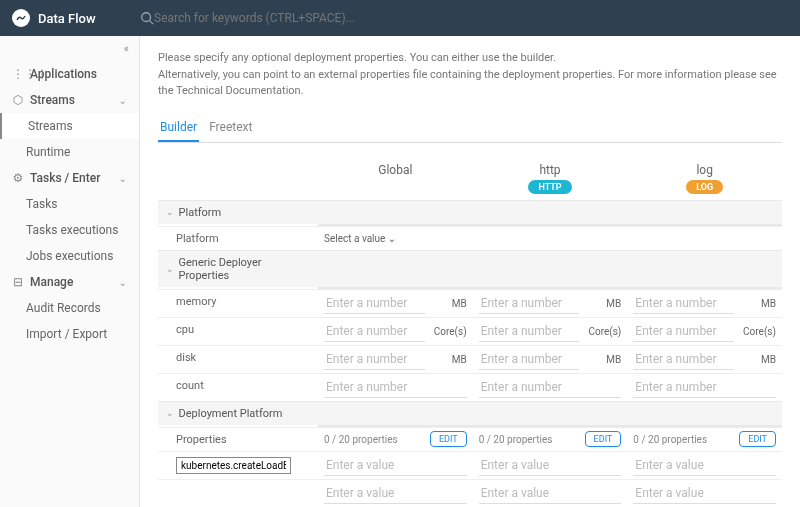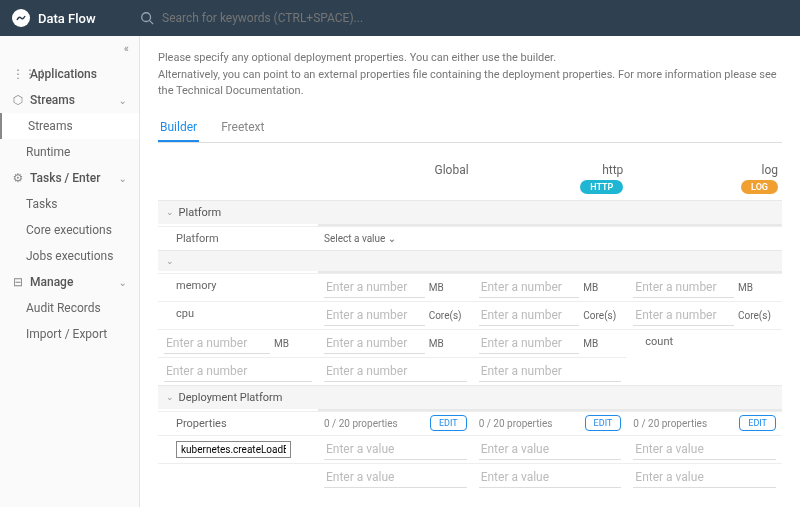--- a/index.html
+++ b/index.html
@@ -1,47 +1,47 @@
 <!DOCTYPE html>
 <html><head>
 <meta charset="utf-8">
 <style>
 *{box-sizing:border-box;margin:0;padding:0;font-family:-apple-system,BlinkMacSystemFont,"Segoe UI",Roboto,sans-serif}
 body{background:#fff;color:#333;font-size:12px;width:800px;height:507px;overflow:hidden}
 .topbar{height:36px;background:#2f4050;display:flex;align-items:center;padding:4px 12px;color:#fff}
 .logo{display:flex;align-items:center;gap:8px;font-size:13px;font-weight:500;width:128px}
 .logo-icon{width:18px;height:18px;background:#fff;border-radius:50%;display:flex;align-items:center;justify-content:center}
-.search-bar{flex:1;display:flex;align-items:center;gap:8px;color:#9aa5b0}
+.search-bar{flex:1;display:flex;align-items:center;color:#9aa5b0}
 .search-bar input{background:transparent;border:none;color:#9aa5b0;outline:none;font-size:12px;width:300px}
 .main{display:flex;height:calc(100% - 36px)}
 .sidebar{width:140px;border-right:1px solid #e5e5e5;background:#fafafa;overflow-y:auto}
 .collapse-btn{text-align:right;padding:6px 10px;color:#888;font-size:11px}
 .nav-item,.nav-sub{padding:6px 12px;cursor:pointer;color:#555;display:flex;align-items:center;gap:6px;font-size:12px}
 .nav-item{font-weight:500}
 .nav-sub{padding-left:26px;font-weight:400;color:#666}
 .nav-sub.active{background:#fff;border-left:2px solid #888}
 .nav-item .chev{margin-left:auto;color:#999;font-size:10px}
 .content{flex:1;padding:14px 18px;overflow-y:auto}
 h1{font-size:22px;font-weight:400;color:#333;margin-bottom:10px}
 .desc{color:#777;font-size:11px;line-height:1.5;margin-bottom:14px}
-.tabs{border-bottom:1px solid #ddd;display:flex;gap:20px;margin-bottom:14px}
+.tabs{border-bottom:1px solid #ddd;display:flex;gap:8px;margin-bottom:14px}
 .tab{padding:6px 2px;color:#888;cursor:pointer;font-size:12px}
 .tab.active{color:#1f8ceb;border-bottom:2px solid #1f8ceb}
 .grid{display:grid;grid-template-columns:160px 1fr 1fr 1fr;gap:0}
-.col-head{text-align:right;padding:6px 4px;color:#666;font-size:12px}
+.col-head{text-align:center;padding:6px 4px;color:#666;font-size:12px}
 .badge{display:inline-block;padding:2px 10px;border-radius:10px;color:#fff;font-size:9px;font-weight:600;margin-top:3px}
 .badge.http{background:#1fb6d4}
 .badge.log{background:#f0a030}
 .section-h{grid-column:1;background:#f5f5f5;padding:5px 8px;font-size:11px;color:#555;display:flex;align-items:center;gap:5px;border-top:1px solid #e8e8e8}
 .section-h .chev{color:#999;font-size:9px}
 .row-label{padding:5px 8px 5px 18px;color:#666;font-size:11px;border-top:1px solid #eee}
 .cell{padding:3px 6px;border-top:1px solid #eee;display:flex;align-items:center;gap:4px}
 .cell input,.cell select{width:100%;border:none;border-bottom:1px solid #ddd;padding:3px 2px;font-size:12px;color:#888;outline:none;background:transparent}
 .cell input::placeholder{color:#bbb}
-.unit{color:#666;font-size:10px;min-width:38px;text-align:left}
+.unit{color:#666;font-size:10px;min-width:38px;text-align:right}
 .edit-btn{border:1px solid #1f8ceb;color:#1f8ceb;background:#fff;padding:2px 8px;font-size:9px;border-radius:4px;cursor:pointer;margin-left:auto}
 .prop-text{color:#888;font-size:10px;flex:1}
 .sel-link{color:#666;font-size:10px;cursor:pointer}
 .row-label input{border:1px solid #888;padding:2px 4px;font-size:10px;width:115px;outline:none}
 .section-span{grid-column:2/5;border-top:1px solid #e8e8e8;background:#f5f5f5}
 .nav-icon{width:12px;display:inline-block;text-align:center;color:#888}
 </style>
 </head>
 <body>
 
@@ -83,21 +83,21 @@
       </div>
     <div class="nav-item">
         <span class="nav-icon">⚙</span>
         <span>Tasks / Enter</span>
         <span class="chev">⌄</span>
       </div>
     <div class="nav-sub">
         <span>Tasks</span>
       </div>
     <div class="nav-sub">
-        <span>Core executions</span>
+        <span>Tasks executions</span>
       </div>
     <div class="nav-sub">
         <span>Jobs executions</span>
       </div>
     <div class="nav-item">
         <span class="nav-icon">⊟</span>
         <span>Manage</span>
         <span class="chev">⌄</span>
       </div>
     <div class="nav-sub">
@@ -133,20 +133,21 @@
         <div class="section-span"></div>
       <div class="row-label">Platform</div>
       <div class="cell">
           <span class="sel-link"><span>Select a value</span> ⌄</span>
         </div>
       <div class="cell"></div>
         <div class="cell"></div>
 
       <div class="section-h">
           <span class="chev">⌄</span>
+          <span>Generic Deployer Properties</span>
         </div>
         <div class="section-span"></div>
         <div class="section-span"></div>
         <div class="section-span"></div>
 
       <div class="row-label">memory</div>
       <div class="cell">
           <input placeholder="Enter a number" style="">
           <span class="unit">MB</span>
         </div>
@@ -166,20 +167,21 @@
         </div>
       <div class="cell">
           <input placeholder="Enter a number" style="">
           <span class="unit">Core(s)</span>
         </div>
       <div class="cell">
           <input placeholder="Enter a number" style="">
           <span class="unit">Core(s)</span>
         </div>
 
+      <div class="row-label">disk</div>
       <div class="cell">
           <input placeholder="Enter a number" style="">
           <span class="unit">MB</span>
         </div>
       <div class="cell">
           <input placeholder="Enter a number" style="">
           <span class="unit">MB</span>
         </div>
       <div class="cell">
           <input placeholder="Enter a number" style="">

